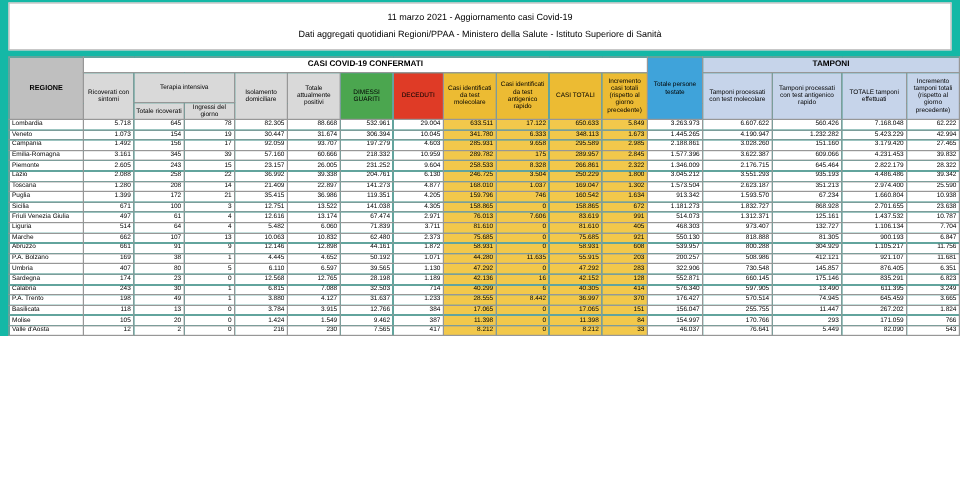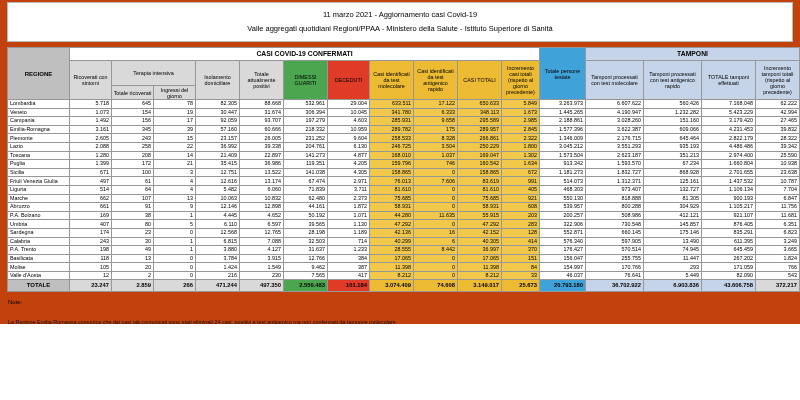--- a/index.html
+++ b/index.html
@@ -1,17 +1,17 @@
 <!DOCTYPE html>
 <html style="--green: #4ba64f; --red: #df3b26; --yellow-header: #ecbb33; --yellow-cell: #f2c84b; --blue: #3fa3da; --light-blue: #c6d4ea; --gray-dark: #bfbfbf; --gray-light: #d9d9d9;"><head>
 <meta charset="utf-8">
 <style>
   html,body{margin:0;padding:0;background:#ffffff;}
   body{width:800px;height:400px;font-family:"Liberation Sans",sans-serif;color:#000;}
-  .page{position:relative;width:800px;height:324px;background:#c2410c;overflow:hidden;}
+  .page{position:relative;width:800px;height:280px;background:#14b8a6;overflow:hidden;}
 
   .title-box{position:absolute;left:7px;top:2px;width:784px;height:38px;background:#fff;
     border:1px solid #b9b9b9;text-align:center;}
   .title-line1{margin-top:7px;font-size:7.5px;line-height:9px;}
   .title-line2{margin-top:5px;font-size:7.5px;line-height:9px;}
 
   .table-wrap{position:absolute;left:7px;top:47px;width:786px;}
   table{border-collapse:collapse;table-layout:fixed;width:786px;}
   th,td{border:1px solid #979797;overflow:hidden;vertical-align:middle;}
   th{font-size:5.4px;font-weight:normal;line-height:6px;background:var(--gray-light,#d9d9d9);
@@ -46,21 +46,21 @@
   .notes-label{font-size:6px;line-height:7px;}
   .notes-text{margin-top:13px;font-size:5.4px;line-height:6px;color:#111;}
 </style>
 </head>
 <body>
 
 <div class="page">
 
   <div class="title-box">
     <div class="title-line1">11 marzo 2021 - Aggiornamento casi Covid-19</div>
-    <div class="title-line2">Valle aggregati quotidiani Regioni/PPAA - Ministero della Salute - Istituto Superiore di Sanità</div>
+    <div class="title-line2">Dati aggregati quotidiani Regioni/PPAA - Ministero della Salute - Istituto Superiore di Sanità</div>
   </div>
 
   <div class="table-wrap">
     <table>
       <colgroup>
         <col style="width:62px">
           <col style="width:42px">
           <col style="width:42px">
           <col style="width:42px">
         <col style="width:44px">

